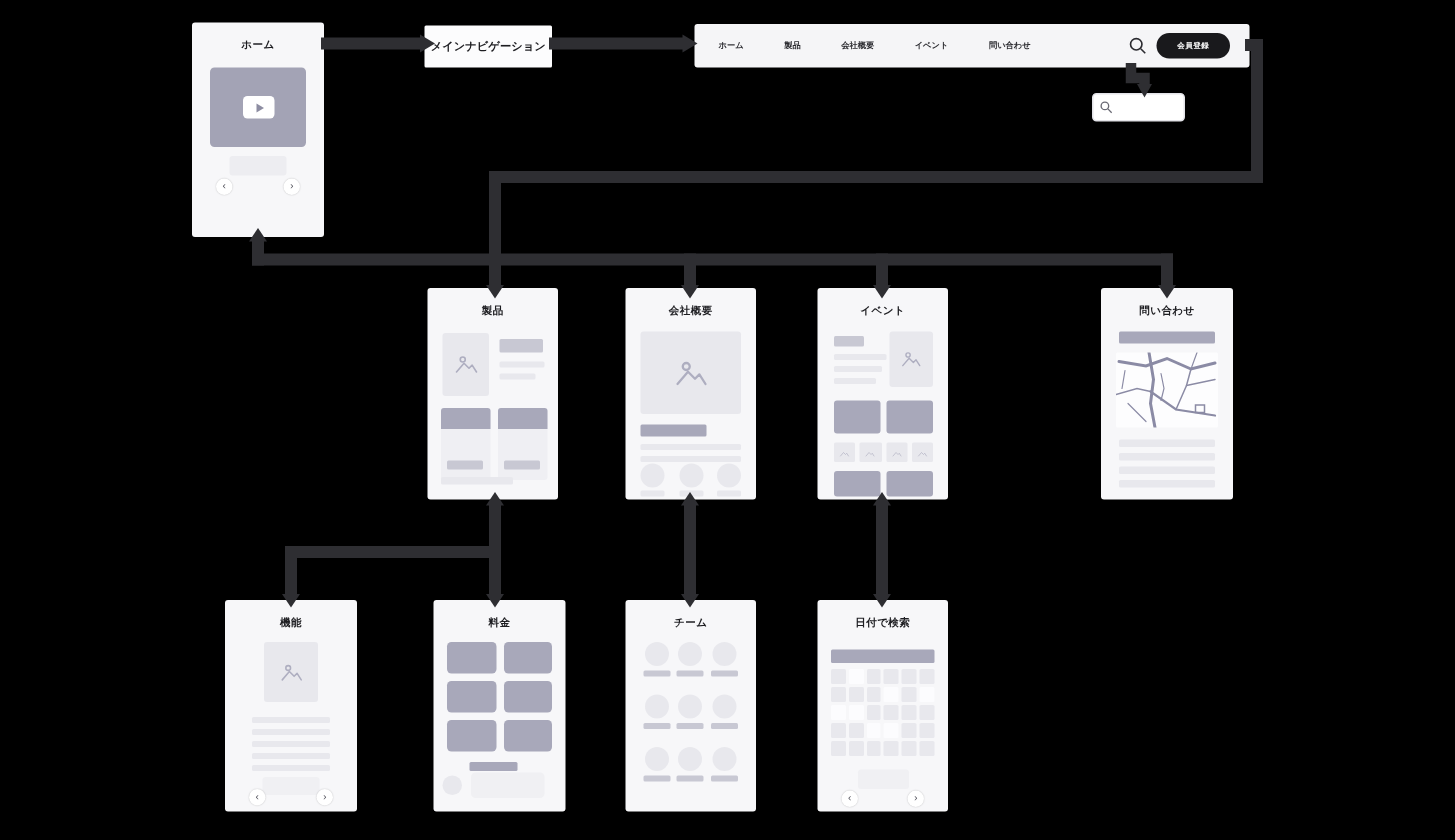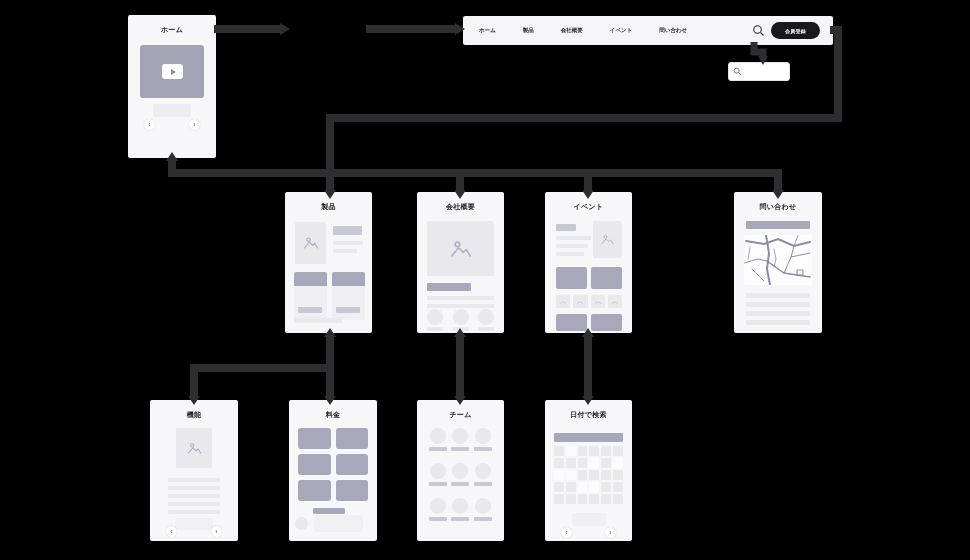--- a/index.html
+++ b/index.html
@@ -162,20 +162,23 @@
     <div class="video">
       <div class="play"></div>
     </div>
     <div class="ph home-bar"></div>
     <div class="carousel">
       <span class="circle-btn">‹</span>
       <span class="circle-btn">›</span>
     </div>
   </div>
 
+  <div class="label-box">
+    <span>メインナビゲーション</span>
+  </div>
 
   <div class="navbar">
     <span class="nav-item">ホーム</span>
     <span class="nav-item">製品</span>
     <span class="nav-item">会社概要</span>
     <span class="nav-item">イベント</span>
     <span class="nav-item">問い合わせ</span>
     <svg class="nav-search" viewBox="0 0 13 13">
       <circle cx="5.5" cy="5.5" r="3.8" fill="none" stroke="#2b2b30" stroke-width="1.1"></circle>
       <line x1="8.5" y1="8.5" x2="11.5" y2="11.5" stroke="#2b2b30" stroke-width="1.1"></line>

